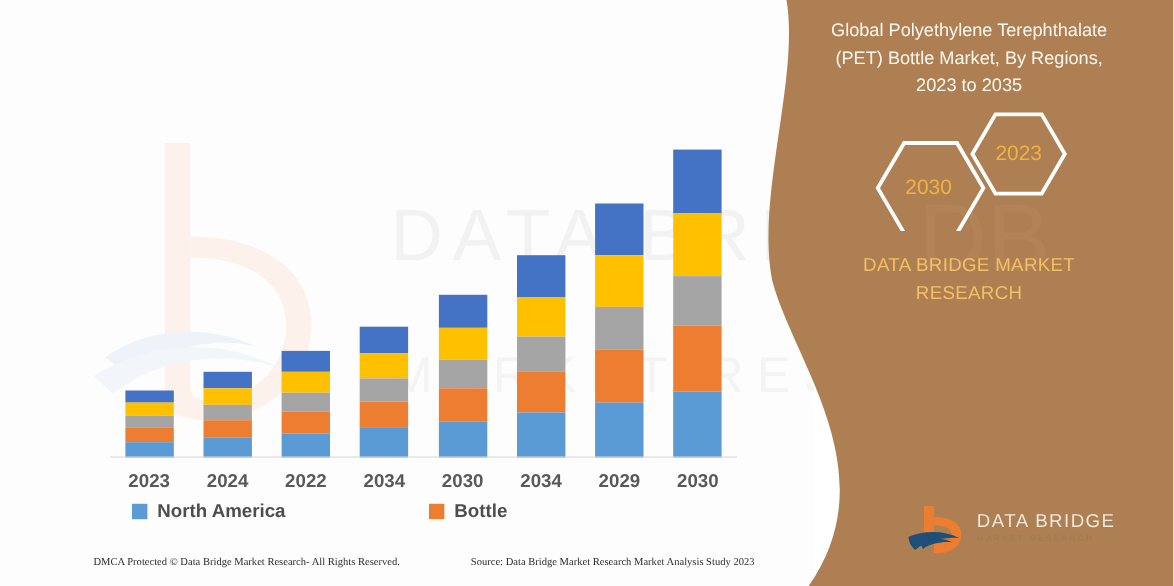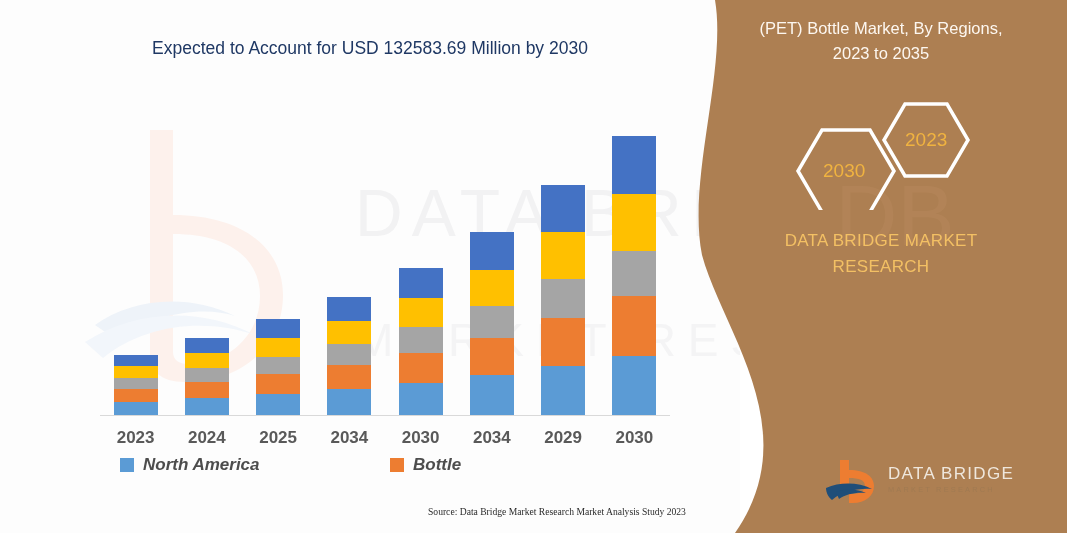--- a/index.html
+++ b/index.html
@@ -61,21 +61,21 @@
   #xlabels span {
     position:absolute; width:72px; text-align:center;
     font-size:17px; font-weight:bold; color:#595959;
     font-family:"Liberation Sans", sans-serif;
   }
 
   #legend {
     position:absolute; left:100px; top:455px; width:570px; height:26px;
   }
   .legend-item {
-    position:absolute; display:flex; align-items:center; gap:9px;font-style:italic;
+    position:absolute; display:flex; align-items:center; gap:9px;
   }
   .legend-swatch { width:14px; height:14px; display:inline-block; }
   .legend-label { font-size:17px; font-weight:bold; color:#4d4d4d; }
 
   #footer {
     position:absolute; left:0; top:506px; width:700px; height:22px;
     font-family:"Liberation Serif", serif; font-size:9.6px; color:#2b2b2b;
   }
   #footer .dmca { position:absolute; left:85px; top:0; white-space:nowrap; }
   #footer .source { position:absolute; left:428px; top:0; white-space:nowrap;text-align:right; }
@@ -134,21 +134,20 @@
     <path d="M40 205 C75 180 130 172 180 196 C150 186 100 192 62 220 Z" fill="#eef3f9"></path>
     <path d="M30 222 C80 190 145 186 200 215 C150 198 90 204 48 238 Z" fill="#f2f6fb"></path>
   </svg>
 
   <div id="bg-wordmark">
     <div class="wm-line">DATA BRIDGE</div>
     <div class="wm-line second">MARKET RESEARCH</div>
   </div>
 
   <div id="chart-title">
-    <div>Expected to Account for USD 132583.69 Million by 2030</div>
   </div>
 
   <div id="plot">
       <div class="bar" style="left: 13.625px;">
         <div class="seg" style="height: 14px; background: rgb(91, 155, 213);"></div>
         <div class="seg" style="height: 13px; background: rgb(237, 125, 49);"></div>
         <div class="seg" style="height: 11px; background: rgb(165, 165, 165);"></div>
         <div class="seg" style="height: 12px; background: rgb(255, 192, 0);"></div>
         <div class="seg" style="height: 11px; background: rgb(68, 114, 196);"></div>
       </div>
@@ -200,56 +199,58 @@
         <div class="seg" style="height: 45px; background: rgb(165, 165, 165);"></div>
         <div class="seg" style="height: 57px; background: rgb(255, 192, 0);"></div>
         <div class="seg" style="height: 58px; background: rgb(68, 114, 196);"></div>
       </div>
     </div>
   <div id="axis-line"></div>
 
   <div id="xlabels">
       <span style="left: -0.375px;">2023</span>
       <span style="left: 70.875px;">2024</span>
-      <span style="left: 142.125px;">2025</span>
+      <span style="left: 142.125px;">2022</span>
       <span style="left: 213.375px;">2034</span>
       <span style="left: 284.625px;">2030</span>
       <span style="left: 355.875px;">2034</span>
       <span style="left: 427.125px;">2029</span>
       <span style="left: 498.375px;">2030</span>
     </div>
 
   <div id="legend">
       <div class="legend-item" style="left: 20px;">
         <span class="legend-swatch" style="background: rgb(91, 155, 213);"></span>
         <span class="legend-label">North America</span>
       </div>
       <div class="legend-item" style="left: 290px;">
         <span class="legend-swatch" style="background: rgb(237, 125, 49);"></span>
         <span class="legend-label">Bottle</span>
       </div>
     </div>
 
   <div id="footer">
+    <span class="dmca">DMCA Protected © Data Bridge Market Research- All Rights Reserved.</span>
     <span class="source">Source: Data Bridge Market Research  Market Analysis Study 2023</span>
   </div>
 </div>
 
 <div id="right-panel">
   <svg class="shape" width="380" height="533" viewBox="0 0 380 533">
     <path d="M28 0 L380 0 L380 533 L48 533 C120 430 35 330 15 255 C0 180 40 70 28 0 Z" fill="#AD7F52"></path>
   </svg>
 
   <div id="right-content">
 
     <svg id="panel-watermark" viewBox="0 0 300 150">
       <text x="150" y="95" text-anchor="middle" font-family="Liberation Sans, sans-serif" font-size="86" fill="#b98a5e" opacity="0.45">DB</text>
     </svg>
 
     <div id="panel-title">
+      <div>Global Polyethylene Terephthalate</div>
       <div>(PET) Bottle Market, By Regions,</div>
       <div>2023 to 2035</div>
     </div>
 
     <div id="hexes">
       <svg width="230" height="110" viewBox="0 0 230 110">
         <polygon points="128,4 170,4 191,40 170,76 128,76 107,40" fill="none" stroke="#ffffff" stroke-width="3.5"></polygon>
         <polygon points="45,30 93,30 117,71 93,112 45,112 21,71" fill="none" stroke="#ffffff" stroke-width="3.5"></polygon>
       </svg>
       <span class="hex-label" style="left:128px; top:29px;">2023</span>

